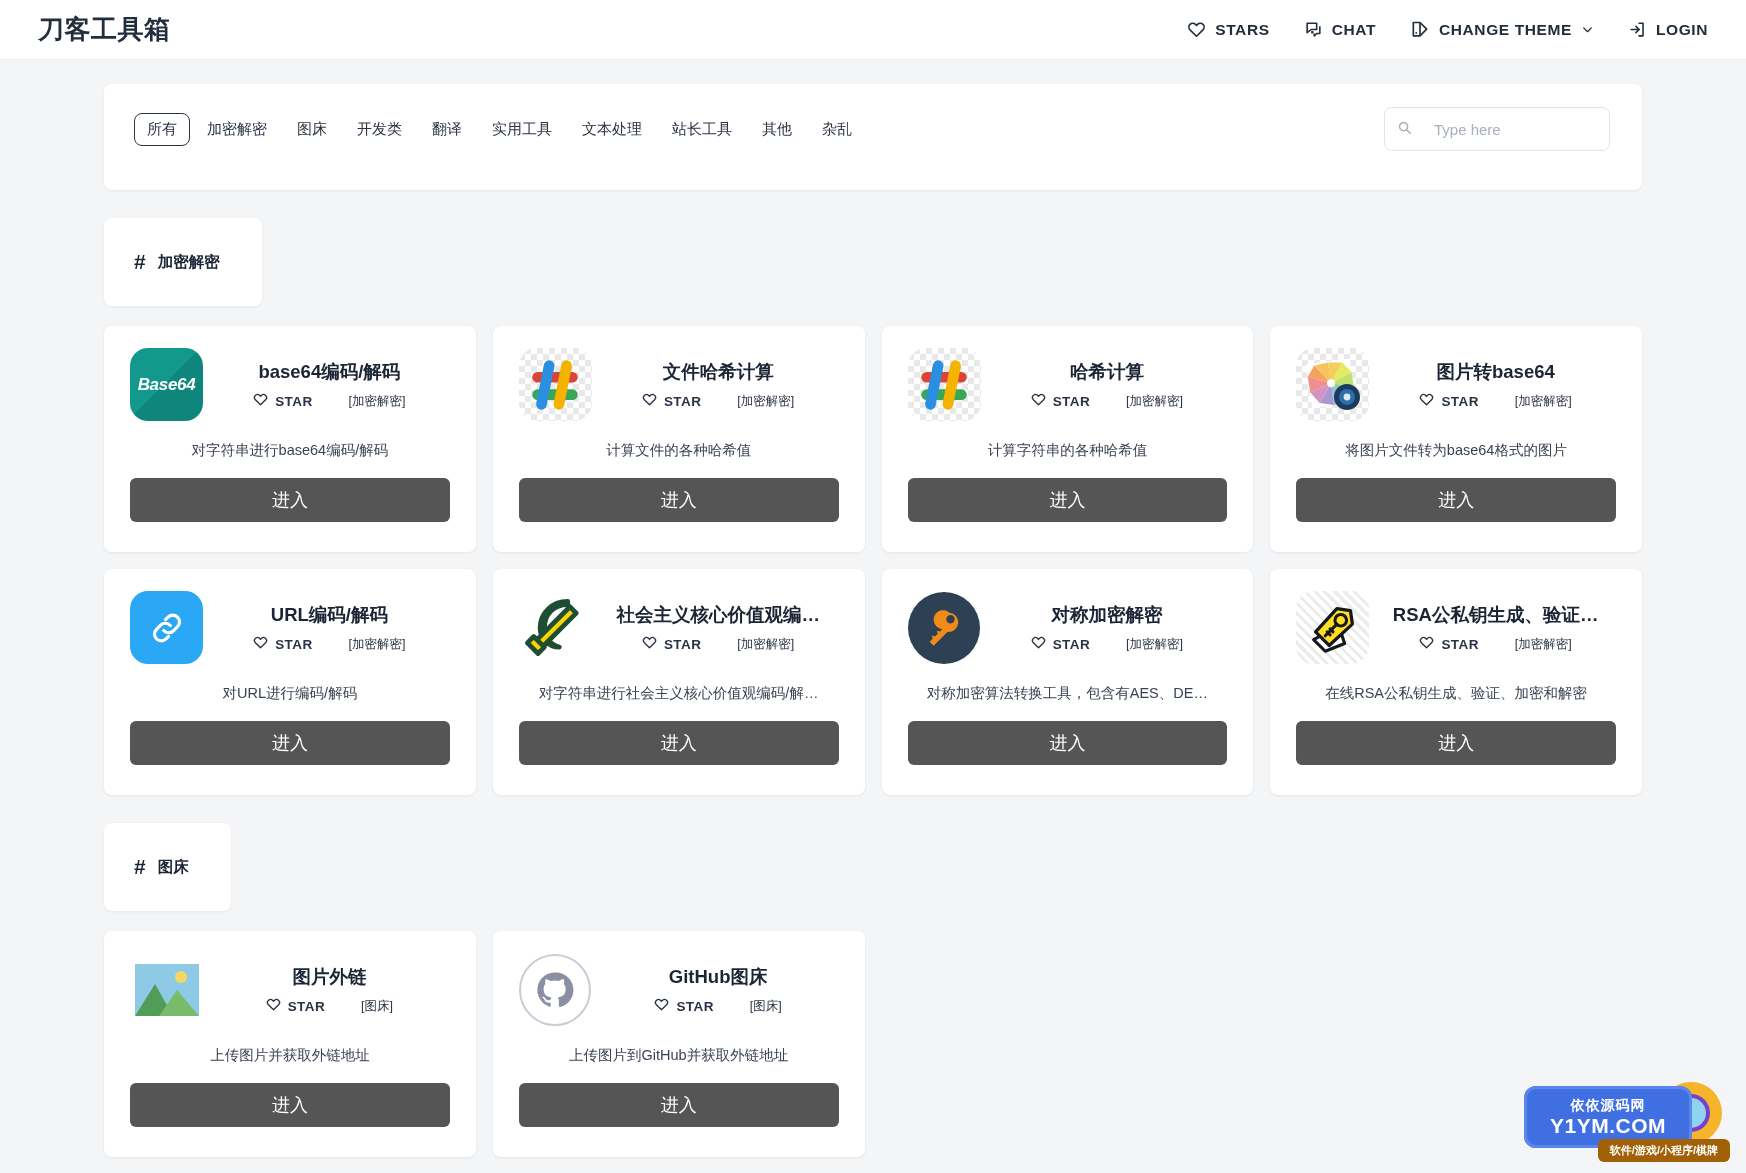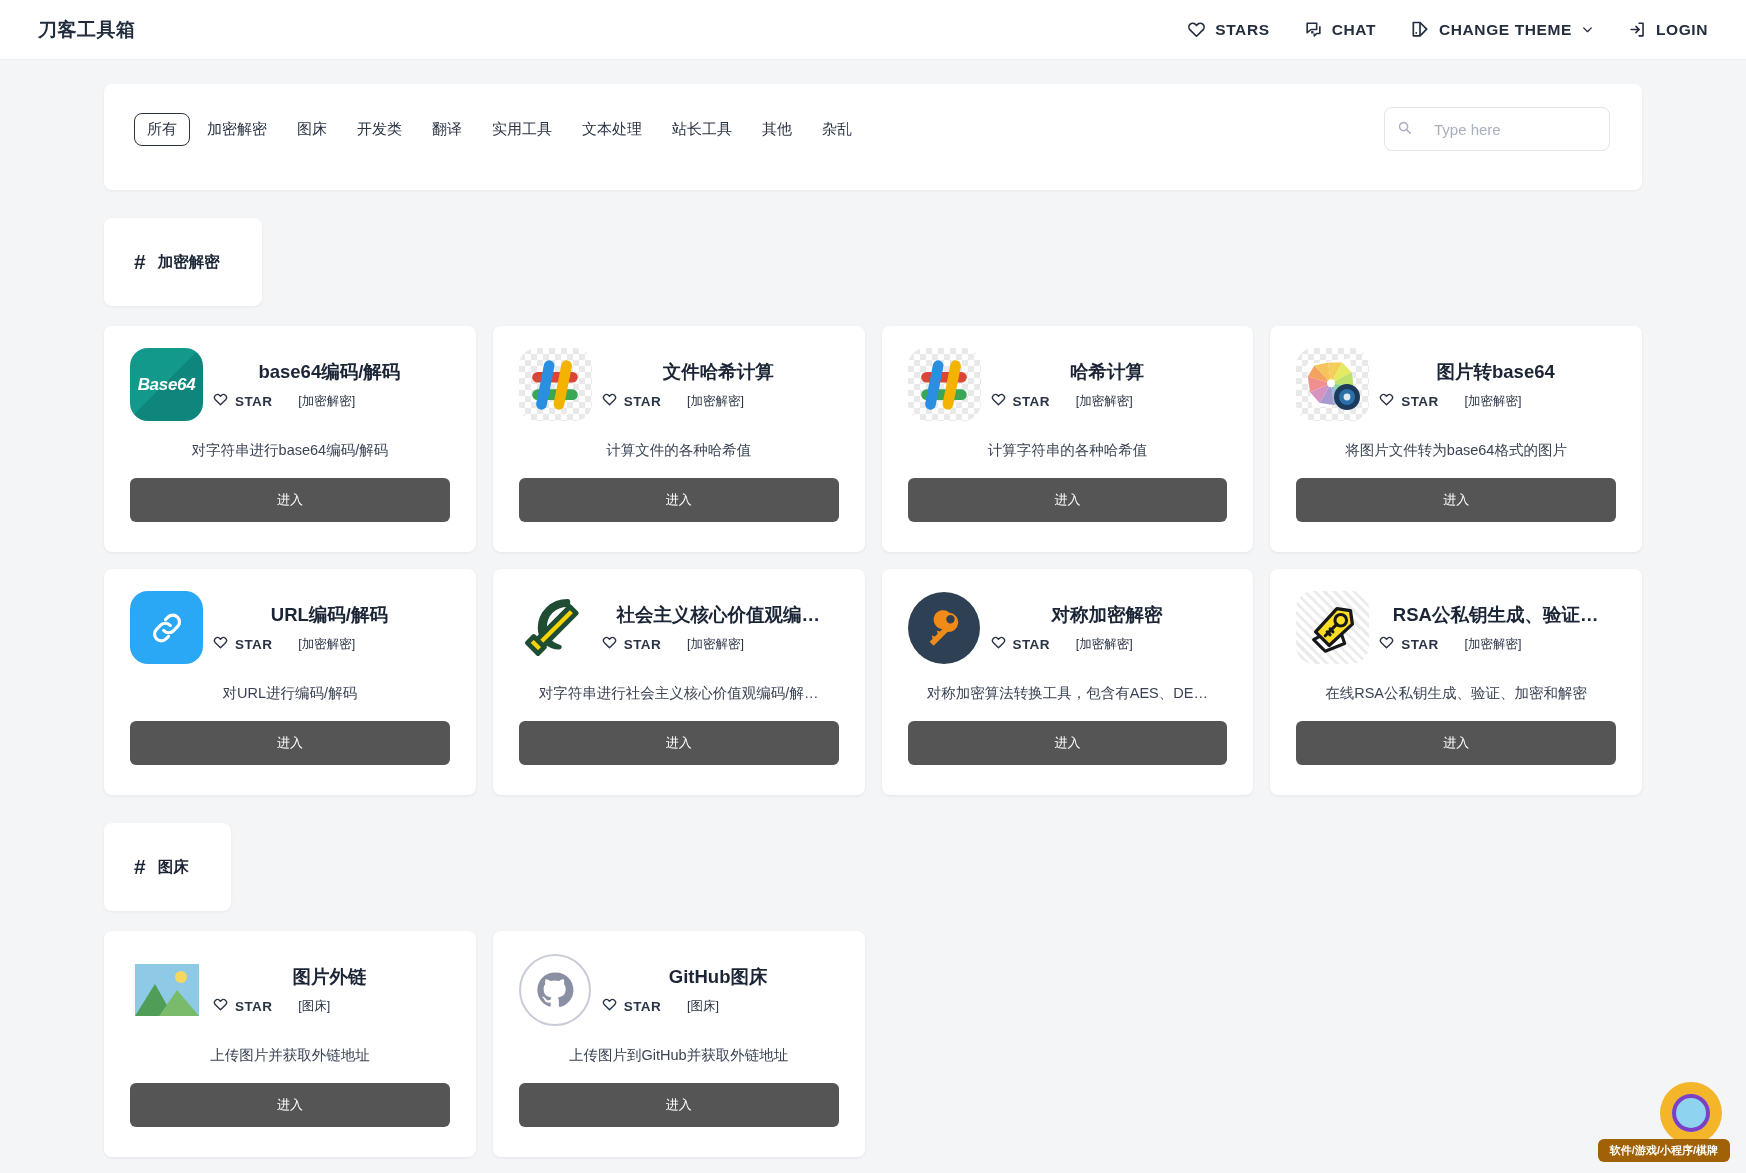--- a/index.html
+++ b/index.html
@@ -16,21 +16,21 @@
   .topbar {
     height: 60px;
     background: #ffffff;
     display: flex;
     align-items: center;
     justify-content: space-between;
     padding: 0 38px 0 38px;
     border-bottom: 1px solid #eceef1;
   }
   .brand {
-    font-size: 19px;
+    font-size: 26px;
     font-weight: bold;
     letter-spacing: .5px;
     color: #222d3d;
   }
   .topnav { display: flex; gap: 34px; }
   .topnav-item {
     display: flex; align-items: center; gap: 9px;
     font-size: 15.5px; font-weight: bold; letter-spacing: .6px;
     color: #222d3d; cursor: pointer;
   }
@@ -102,35 +102,35 @@
     display: flex; align-items: center; justify-content: center;
     overflow: hidden;
   }
   .card-meta { flex: 1; min-width: 0; text-align: center; padding-right: 4px; }
   .card-title {
     font-size: 18.5px; font-weight: bold; color: #1b2536;
     white-space: nowrap; overflow: hidden; text-overflow: ellipsis;
     margin-bottom: 8px;
   }
   .card-sub {
-    display: flex; align-items: center; justify-content: flex-start; gap: 26px;
+    display: flex; align-items: center; justify-content: center; gap: 36px;
     font-size: 13.5px; color: #2b3445;
   }
   .star { display: flex; align-items: center; gap: 7px; font-weight: bold; letter-spacing: .4px; cursor: pointer; }
   .cat { font-size: 12.5px; color: #2b3445; }
   .card-desc {
     margin-top: 20px; text-align: center;
     font-size: 14.5px; color: #3a4354;
     white-space: nowrap; overflow: hidden; text-overflow: ellipsis;
   }
   .enter-btn {
     margin-top: 18px; width: 100%; height: 44px;
     background: #555555; color: #ffffff;
     border: 0; border-radius: 6px;
-    font-family: inherit; font-size: 13px; cursor: pointer;
+    font-family: inherit; font-size: 18px; cursor: pointer;
   }
 
   
   .checker {
     background-image:
       linear-gradient(45deg, #e9e9e9 25%, transparent 25%, transparent 75%, #e9e9e9 75%),
       linear-gradient(45deg, #e9e9e9 25%, transparent 25%, transparent 75%, #e9e9e9 75%);
     background-size: 12px 12px;
     background-position: 0 0, 6px 6px;
     background-color: #fff;
@@ -501,15 +501,19 @@
           </div><div class="card-desc">上传图片到GitHub并获取外链地址</div><button class="enter-btn">进入</button></div>
       </div></div>
 
 </div>
 
 <div class="watermark">
   <div class="wm-card">
     <div class="wm-ring">
         <div class="wm-ring-in"></div>
       </div>
+    <div class="wm-blue">
+      <div class="wm-cn">依依源码网</div>
+      <div class="wm-en">Y1YM.COM</div>
+    </div>
     <div class="wm-red">软件/游戏/小程序/棋牌</div>
   </div>
 </div>
 
 </body></html>

